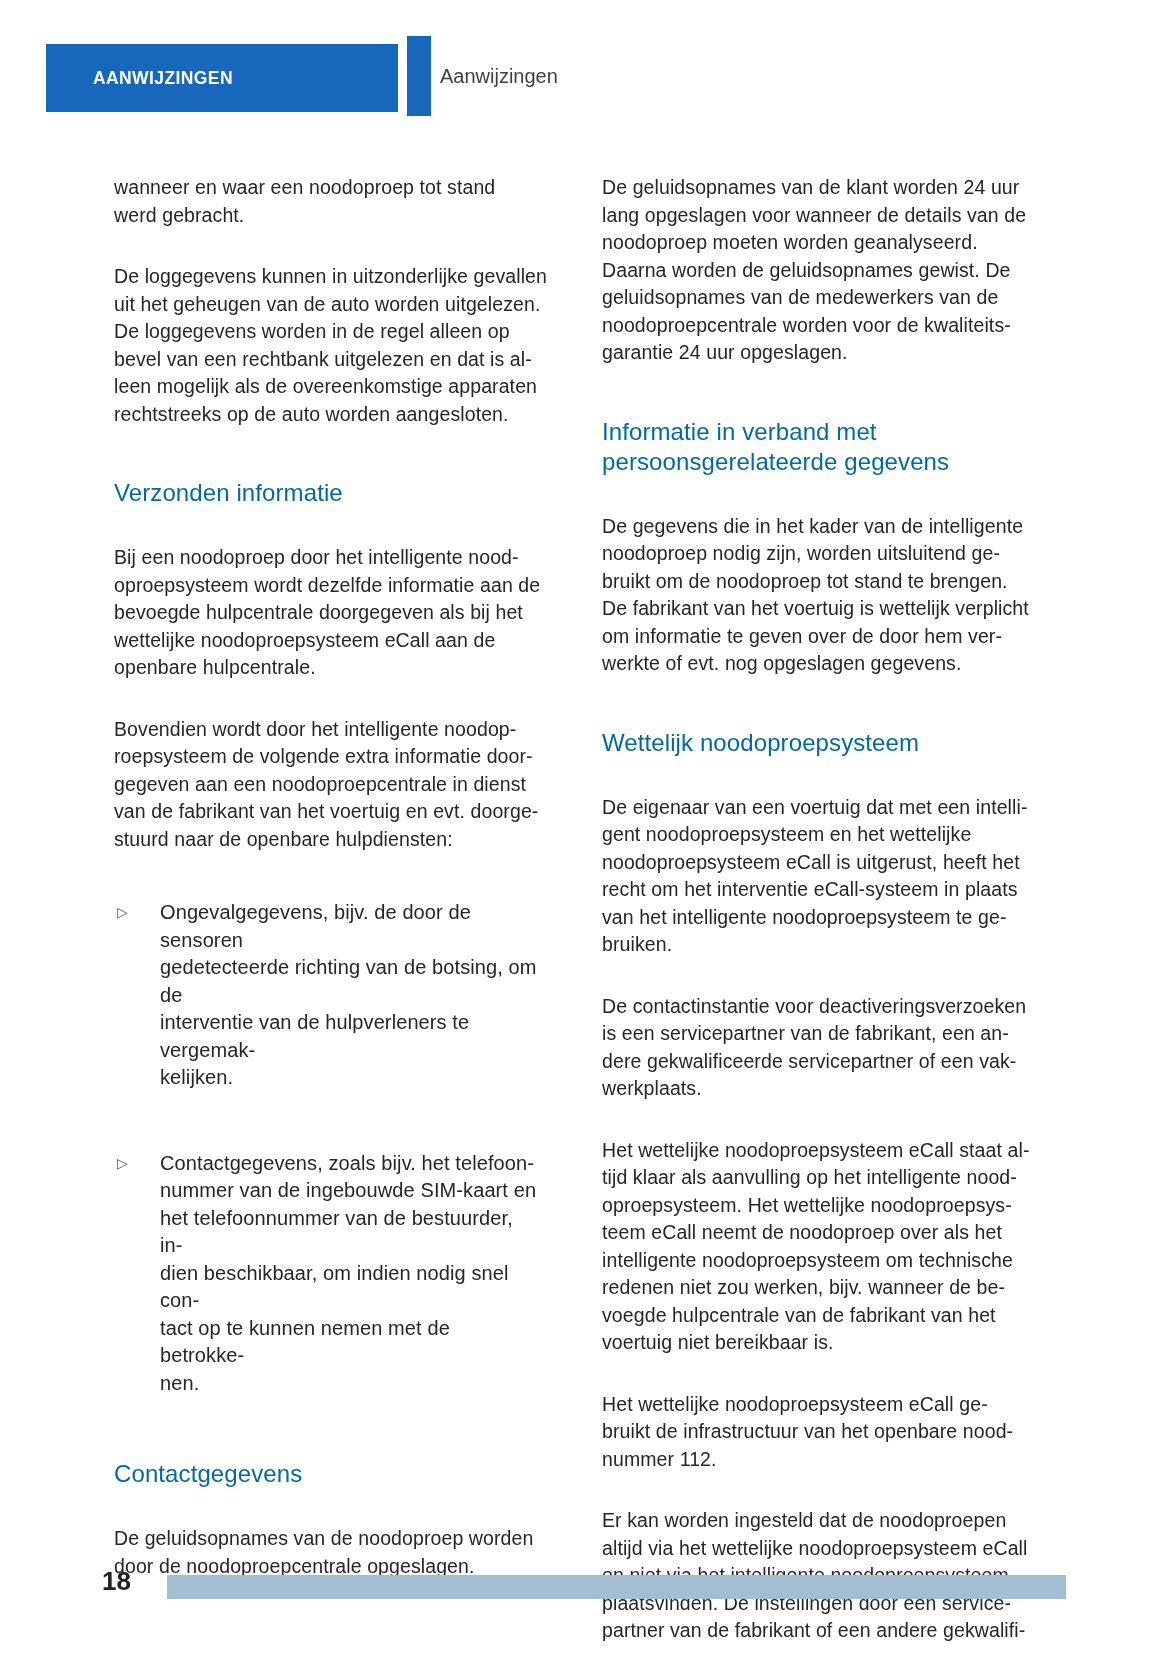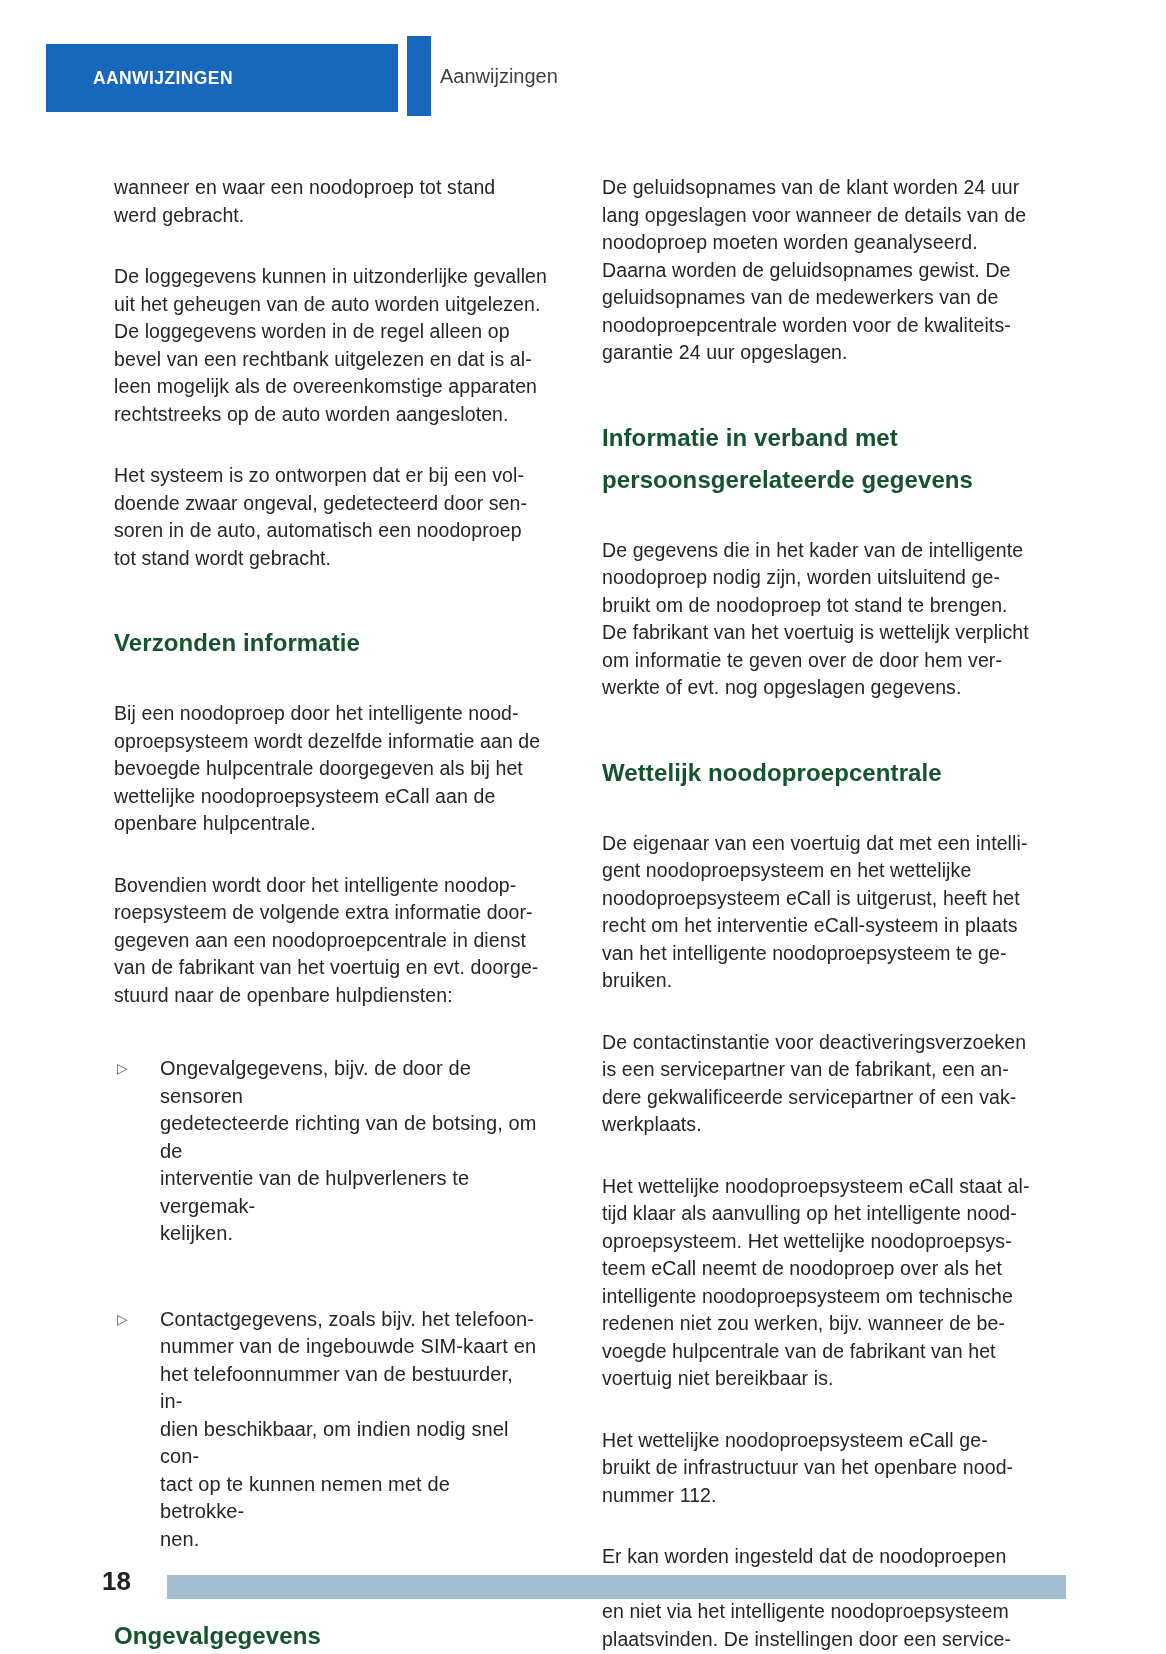--- a/index.html
+++ b/index.html
@@ -38,22 +38,22 @@
     column-gap:4px;
     padding:34px 92px 0 54px;
   }
   .para {
     font-size:19.5px; line-height:27.5px;
     white-space:pre-line;
     margin-bottom:10px;
     letter-spacing:0.1px;
   }
   .heading {
-    color:#14532d;
-    font-size:24px; line-height:42px; font-weight:bold;
+    color:#0369a1;
+    font-size:24px; line-height:30px; font-weight:normal;
     margin-top:26px; margin-bottom:12px;
     white-space:pre-line;
     letter-spacing:0.1px;
   }
   .col > .heading:first-child { margin-top:0; }
   .bullet { display:flex; margin-bottom:10px; }
   .marker {
     flex:0 0 34px; width:34px;
     padding-left:3px;
     font-size:14px; line-height:27.5px;
@@ -91,24 +91,20 @@
 
     <section class="col">
       <p class="para">wanneer en waar een noodoproep tot stand
 werd gebracht.</p>
       <p class="para">De loggegevens kunnen in uitzonderlijke gevallen
 uit het geheugen van de auto worden uitgelezen.
 De loggegevens worden in de regel alleen op
 bevel van een rechtbank uitgelezen en dat is al-
 leen mogelijk als de overeenkomstige apparaten
 rechtstreeks op de auto worden aangesloten.</p>
-      <p class="para">Het systeem is zo ontworpen dat er bij een vol-
-doende zwaar ongeval, gedetecteerd door sen-
-soren in de auto, automatisch een noodoproep
-tot stand wordt gebracht.</p>
       <h2 class="heading">Verzonden informatie</h2>
       <p class="para">Bij een noodoproep door het intelligente nood-
 oproepsysteem wordt dezelfde informatie aan de
 bevoegde hulpcentrale doorgegeven als bij het
 wettelijke noodoproepsysteem eCall aan de
 openbare hulpcentrale.</p>
       <p class="para">Bovendien wordt door het intelligente noodop-
 roepsysteem de volgende extra informatie door-
 gegeven aan een noodoproepcentrale in dienst
 van de fabrikant van het voertuig en evt. doorge-
@@ -122,42 +118,42 @@
       </div>
       <div class="bullet">
         <span class="marker">▷</span>
         <span class="bullet-text">Contactgegevens, zoals bijv. het telefoon-
 nummer van de ingebouwde SIM-kaart en
 het telefoonnummer van de bestuurder, in-
 dien beschikbaar, om indien nodig snel con-
 tact op te kunnen nemen met de betrokke-
 nen.</span>
       </div>
-      <h2 class="heading">Ongevalgegevens</h2>
+      <h2 class="heading">Contactgegevens</h2>
       <p class="para">De geluidsopnames van de noodoproep worden
 door de noodoproepcentrale opgeslagen.</p>
     </section>
 
     <section class="col">
       <p class="para">De geluidsopnames van de klant worden 24 uur
 lang opgeslagen voor wanneer de details van de
 noodoproep moeten worden geanalyseerd.
 Daarna worden de geluidsopnames gewist. De
 geluidsopnames van de medewerkers van de
 noodoproepcentrale worden voor de kwaliteits-
 garantie 24 uur opgeslagen.</p>
       <h2 class="heading">Informatie in verband met
 persoonsgerelateerde gegevens</h2>
       <p class="para">De gegevens die in het kader van de intelligente
 noodoproep nodig zijn, worden uitsluitend ge-
 bruikt om de noodoproep tot stand te brengen.
 De fabrikant van het voertuig is wettelijk verplicht
 om informatie te geven over de door hem ver-
 werkte of evt. nog opgeslagen gegevens.</p>
-      <h2 class="heading">Wettelijk noodoproepcentrale</h2>
+      <h2 class="heading">Wettelijk noodoproepsysteem</h2>
       <p class="para">De eigenaar van een voertuig dat met een intelli-
 gent noodoproepsysteem en het wettelijke
 noodoproepsysteem eCall is uitgerust, heeft het
 recht om het interventie eCall-systeem in plaats
 van het intelligente noodoproepsysteem te ge-
 bruiken.</p>
       <p class="para">De contactinstantie voor deactiveringsverzoeken
 is een servicepartner van de fabrikant, een an-
 dere gekwalificeerde servicepartner of een vak-
 werkplaats.</p>

